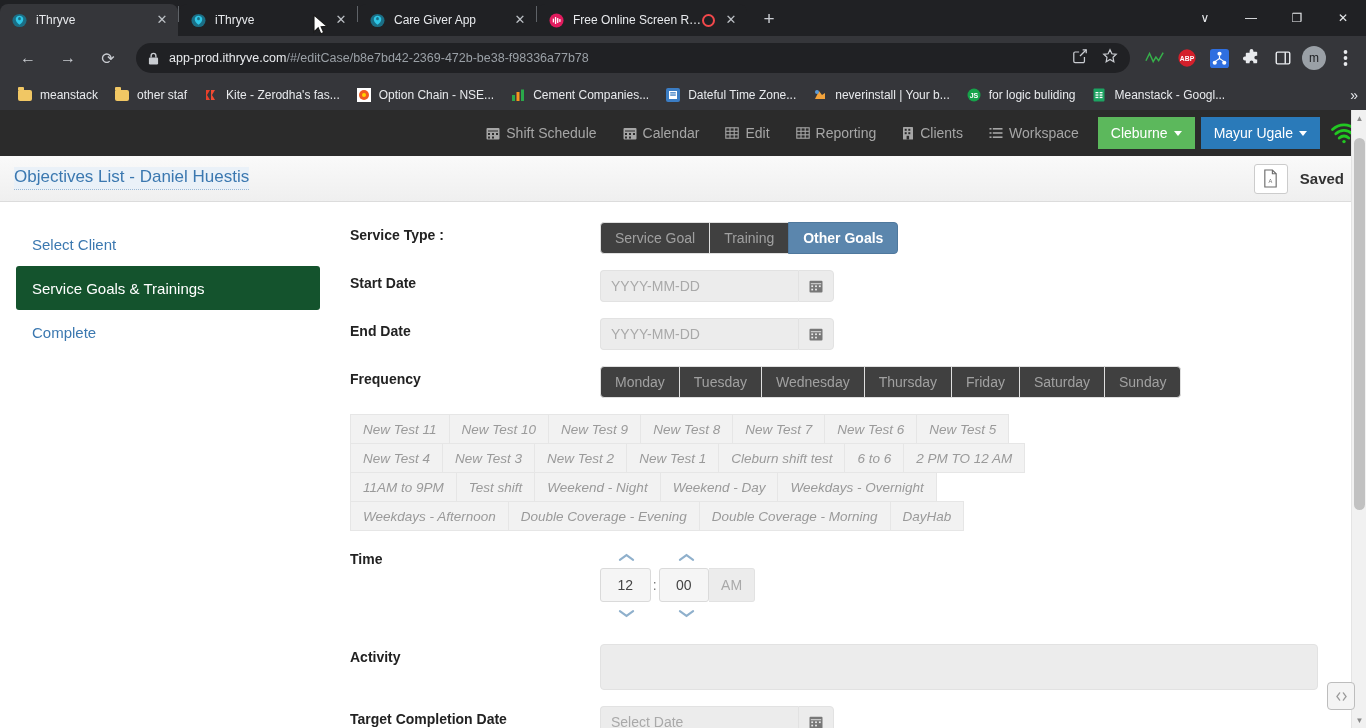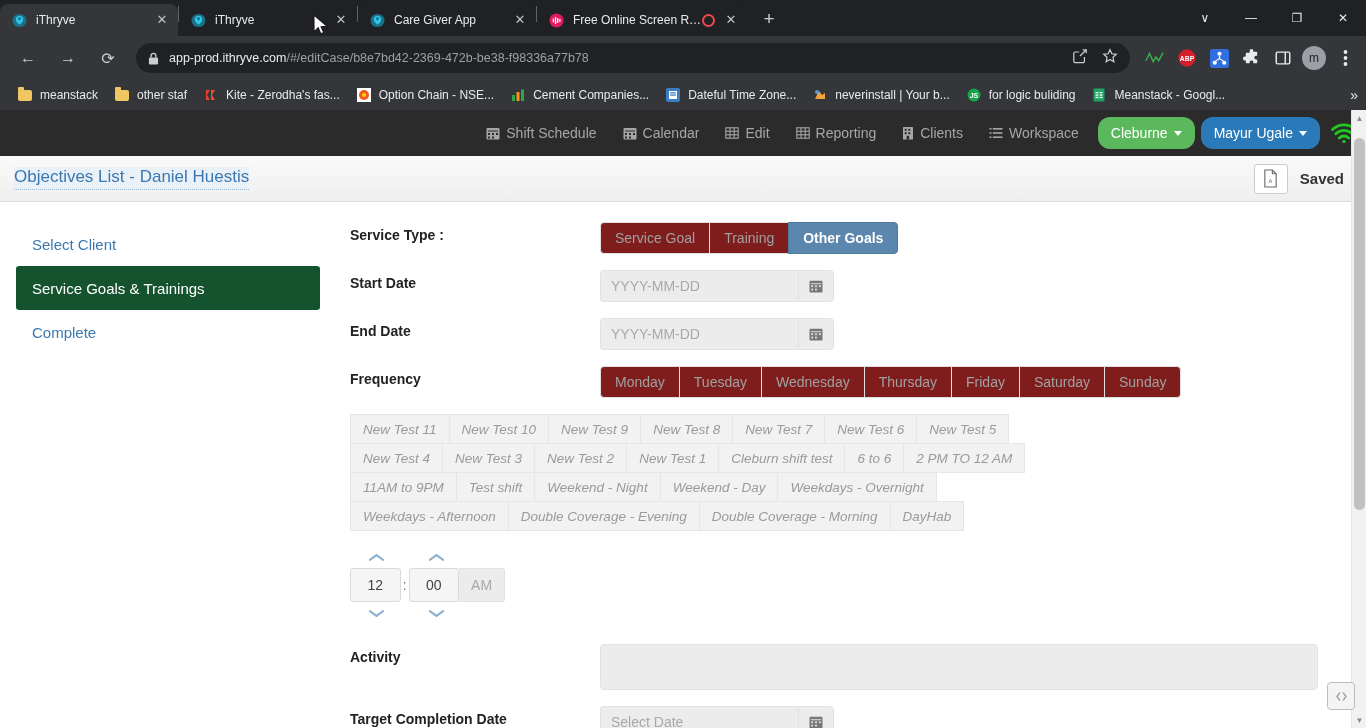--- a/index.html
+++ b/index.html
@@ -113,21 +113,21 @@
   .appnav {
     height: 46px; background: #2b2b2b; display: flex; align-items: center;
     justify-content: flex-end; padding-right: 8px; gap: 0;
   }
   .navitem {
     display: flex; align-items: center; color: #a6a6a6; font-size: 14px;
     padding: 0 13px; height: 46px; white-space: nowrap;
   }
   .navitem .ni-ico { margin-right: 6px; display: flex; align-items: center; }
   .btn-green, .btn-blue {
-    height: 32px; border-radius: 12px; color: #fff; font-size: 14px;
+    height: 32px; border-radius: 0; color: #fff; font-size: 14px;
     display: flex; align-items: center; padding: 0 13px; margin-left: 6px;
     white-space: nowrap;
   }
   .btn-green { background: #5cb85c; }
   .btn-blue { background: #2a7ab9; }
   .caret {
     display: inline-block; margin-left: 6px;
     border-left: 4px solid transparent; border-right: 4px solid transparent;
     border-top: 5px solid currentColor;
   }
@@ -164,21 +164,21 @@
   }
   .frow { display: flex; margin-bottom: 16px; align-items: flex-start; }
   .flabel {
     width: 250px; flex: 0 0 250px; font-size: 14px; color: #222;
     font-weight: bold; padding-top: 5px;
   }
   .fctl { flex: 1; min-width: 0; }
 
   .btngroup { display: flex; flex-wrap: wrap; }
   .bg-btn {
-    height: 32px; padding: 0 14px; background: #7f1d1d; border: 1px solid #e0e0e0;
+    height: 32px; padding: 0 14px; background: #404040; border: 1px solid #e0e0e0;
     color: #a0a0a0; font-size: 14px; display: flex; align-items: center;
     margin-right: -1px; white-space: nowrap;
   }
   .bg-btn.first { border-radius: 4px 0 0 4px; }
   .bg-btn.last { border-radius: 0 4px 4px 0; }
   .bg-btn.sel { background: #5b86ad; border-color: #4f789d; color: #fff; font-weight: bold; }
 
   .tagwrap { display: flex; flex-wrap: wrap; max-width: 690px; font-style: italic; }
   .tag {
     height: 30px; padding: 0 12px; background: #f2f2f2; border: 1px solid #e6e6e6;
@@ -700,20 +700,21 @@
               <div class="tag">Weekdays - Overnight</div>
               <div class="tag">Weekdays - Afternoon</div>
               <div class="tag">Double Coverage - Evening</div>
               <div class="tag">Double Coverage - Morning</div>
               <div class="tag">DayHab</div>
             </div>
           </div>
         </div>
 
         <div class="frow" style="margin-top:16px">
+          <div class="flabel">Time</div>
           <div class="fctl">
             <div class="timepicker">
               <div class="tp-arrows">
                 <div class="tp-arrow">
                   <svg width="17" height="11" viewBox="0 0 18 11" fill="none" stroke="#8fb0cc" stroke-width="2.2" stroke-linecap="round">
                       <path d="M2 8l7-5 7 5"></path>
                     </svg>
                 </div>
                 <div style="width:8px"></div>
                 <div class="tp-arrow">

